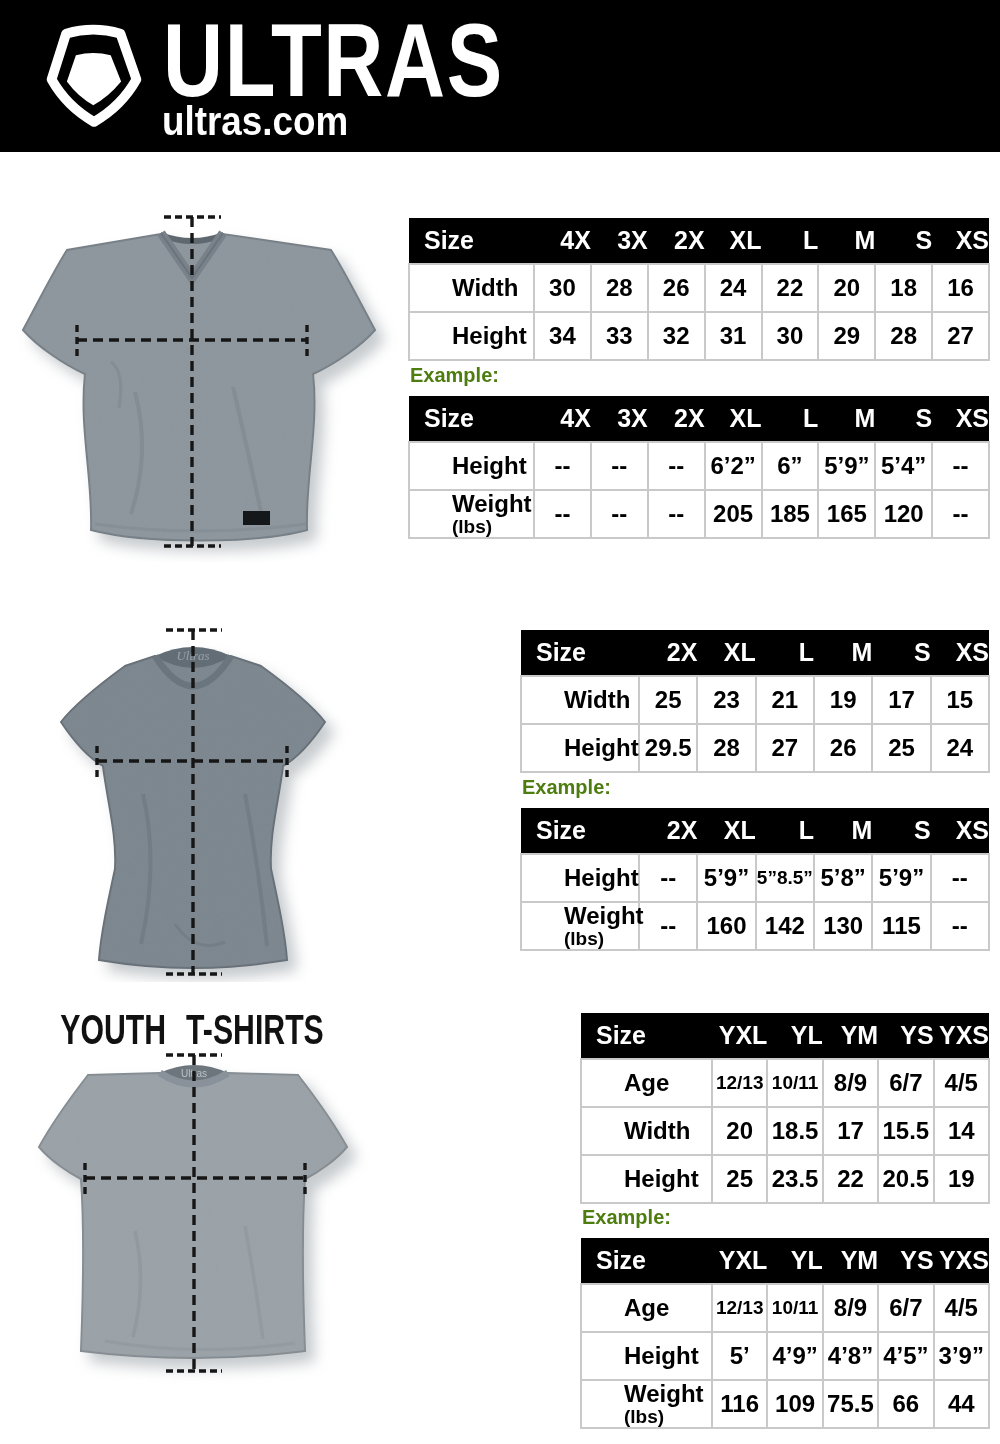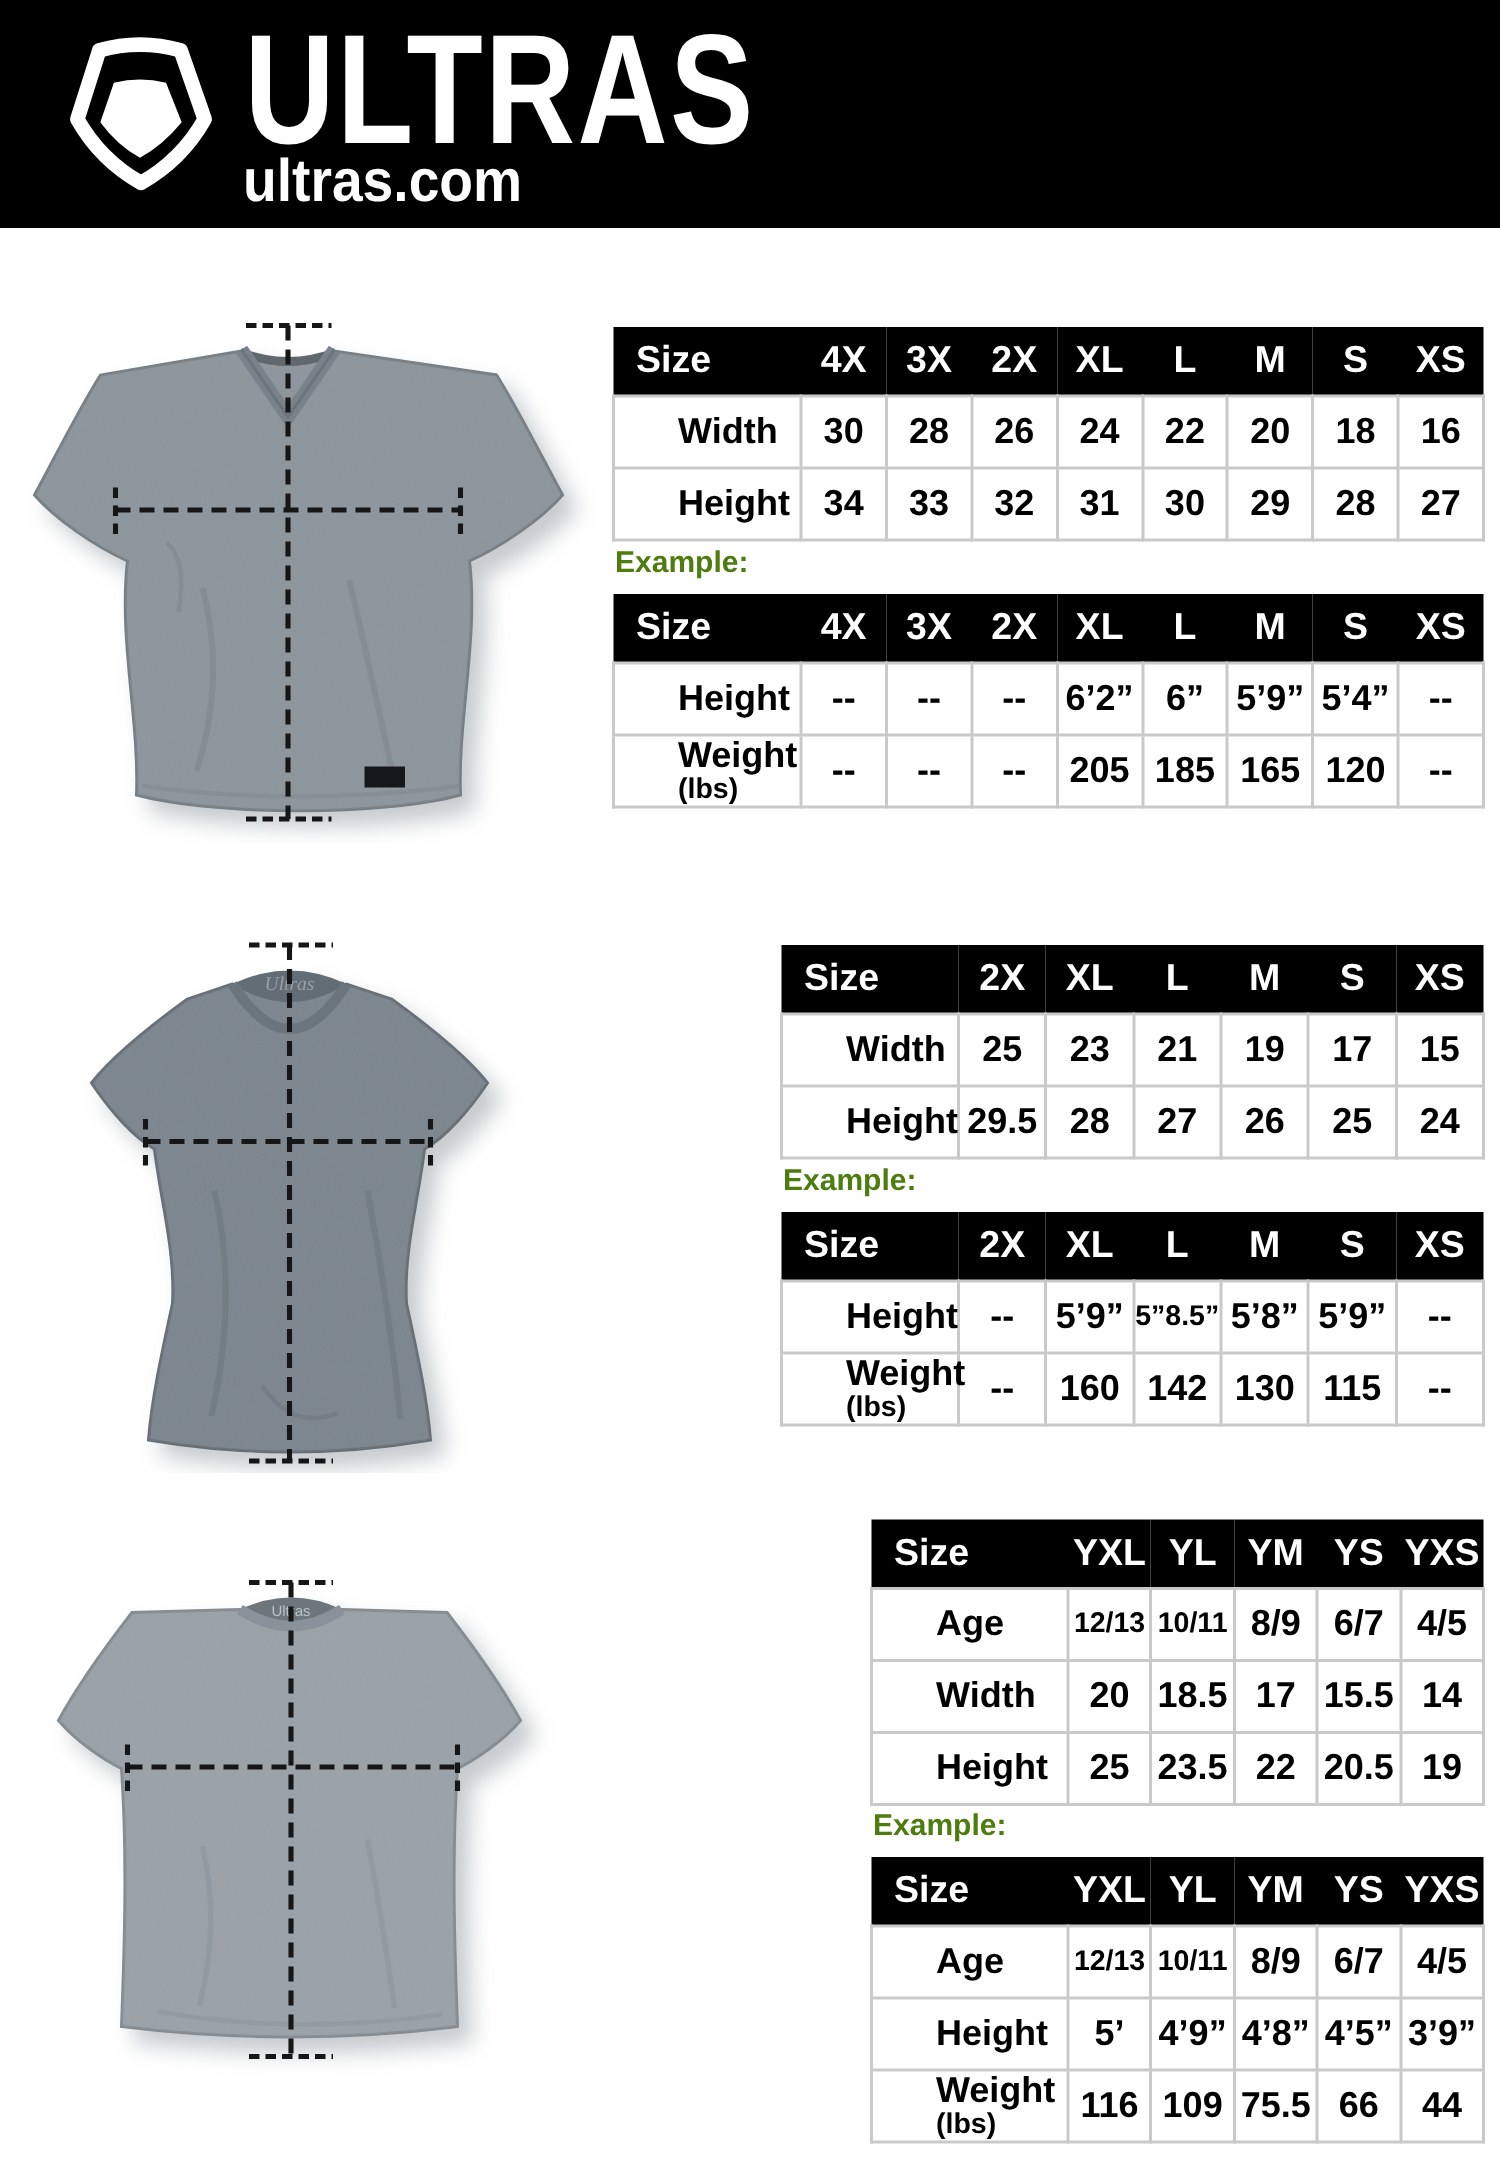--- a/index.html
+++ b/index.html
@@ -35,21 +35,21 @@
   .tbl{position:absolute;}
   #mens-table1{left:408px;top:218px;width:582px;}
   #mens-table2{left:408px;top:396px;width:582px;}
   #womens-table1{left:520px;top:630px;width:470px;}
   #womens-table2{left:520px;top:808px;width:470px;}
   #youth-table1{left:580px;top:1013px;width:410px;}
   #youth-table2{left:580px;top:1238px;width:410px;}
 
   .tbl table{border-collapse:collapse;width:100%;table-layout:fixed;}
   .tbl thead th{background:#000;color:#fff;font-size:25px;font-weight:bold;height:45px;
-                text-align:center;padding:0;border:none;}
+                text-align:right;padding:0;border:none;}
   .tbl thead th:first-child{text-align:left;padding-left:15px;}
   .tbl tbody th,.tbl tbody td{background:#fff;border:2px solid #c9c9c9;height:46px;
                 text-align:center;font-weight:bold;color:#000;padding:0;}
   .tbl tbody td{font-size:24px;}
   .tbl tbody th{font-size:24px;text-align:left;padding-left:15px;}
   .tbl tbody td.small{font-size:19px;}
   .tbl tbody th div{line-height:1.05;margin-left:27px;}
   .tbl tbody th .sub{font-size:19px;}
   .mens-cols thead th:first-child,.mens-cols tbody th{width:110px;}
   .womens-cols thead th:first-child,.womens-cols tbody th{width:103px;}
@@ -315,20 +315,22 @@
             <td>160</td>
             <td>142</td>
             <td>130</td>
             <td>115</td>
             <td>--</td>
           </tr>
         </tbody>
       </table>
     </div>
 
+  <h2 class="section-title" id="title-youth">
+    <span>YOUTH T-SHIRTS</span></h2>
 
   <svg class="shirt" id="shirt-youth" width="385" height="335" viewBox="0 0 385 335">
     <defs>
       <filter id="grainY" x="-5%" y="-5%" width="110%" height="110%">
         <feTurbulence type="fractalNoise" baseFrequency="0.9" numOctaves="2" stitchTiles="stitch"></feTurbulence>
         <feColorMatrix type="matrix" values="0 0 0 0 0.40  0 0 0 0 0.43  0 0 0 0 0.45  0 0 0 0.5 0"></feColorMatrix>
         <feComposite operator="in" in2="SourceAlpha"></feComposite>
       </filter>
     </defs>
     <g class="shirt-body">

